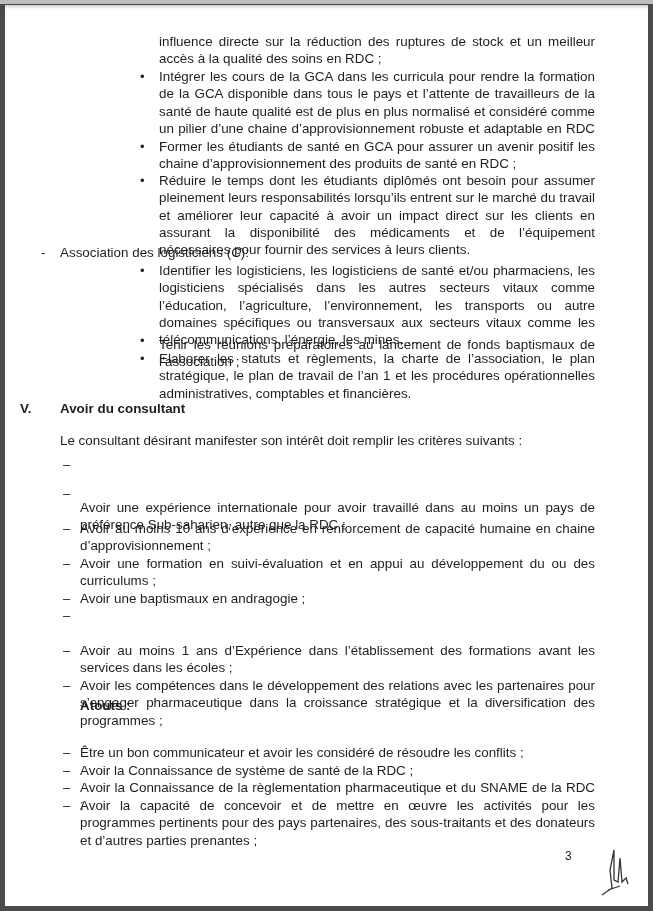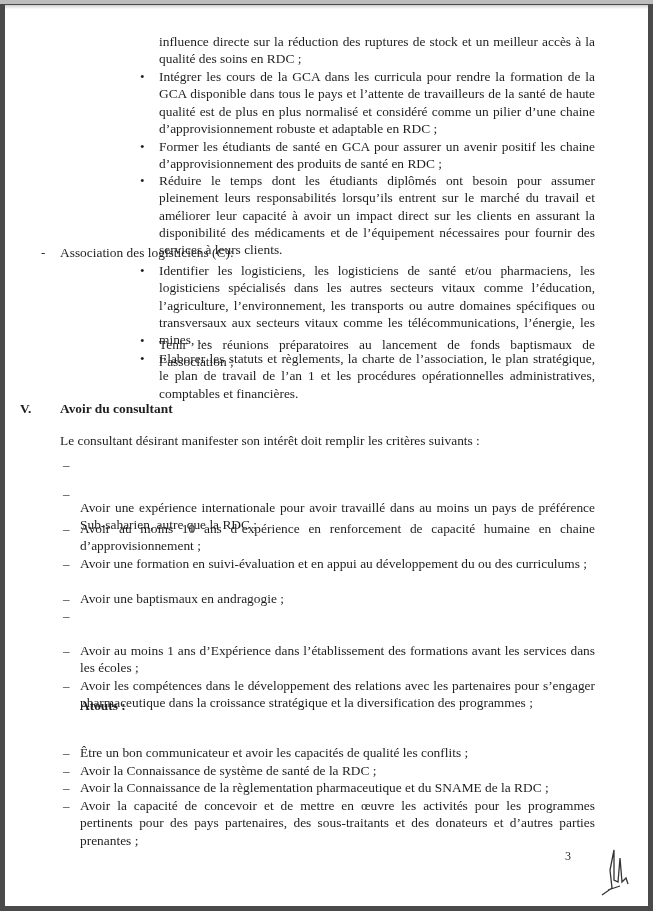--- a/index.html
+++ b/index.html
@@ -1,19 +1,19 @@
 <!DOCTYPE html>
 <html><head>
 <meta charset="utf-8">
 <style>
   html, body { margin:0; padding:0; }
   body { width:653px; height:911px; background:#4a4a4a; position:relative; overflow:hidden; }
   .topbar { position:absolute; left:0; top:0; width:653px; height:4px; background:#bdbdbd; }
   .page { position:absolute; left:5px; top:5px; width:643px; height:901px; background:#ffffff;
-          font-family:Liberation Serif, serif; font-size:13.4px; color:#1e1e1e; line-height:17.3px; }
+          font-family:Liberation Sans, sans-serif; font-size:13.4px; color:#1e1e1e; line-height:17.3px; }
   .shadow { position:absolute; left:5px; top:5px; width:643px; height:4px; background:linear-gradient(#cfcfcf,#ffffff); }
   .blk { position:absolute; text-align:justify; }
   .bul { position:absolute; font-size:13px; }
   .head { font-weight:bold; }
   .pnum { position:absolute; left:560px; top:843px; font-size:12px; }
 </style>
 </head>
 <body>
 
 <div class="topbar"></div>
@@ -66,21 +66,21 @@
 
   <div class="bul" style="left:58px;top:637px">–</div>
   <div class="blk" style="left:75px;top:637px;width:515px">Avoir au moins 1 ans d’Expérience dans l’établissement des formations avant les services dans les écoles ;</div>
 
   <div class="bul" style="left:58px;top:672px">–</div>
   <div class="blk" style="left:75px;top:672px;width:515px">Avoir les compétences dans le développement des relations avec les partenaires pour s’engager pharmaceutique dans la croissance stratégique et la diversification des programmes ;</div>
 
   <div class="blk head" style="left:75px;top:692px">Atouts :</div>
 
   <div class="bul" style="left:58px;top:739px">–</div>
-  <div class="blk" style="left:75px;top:739px;width:515px">Être un bon communicateur et avoir les capacités de qualité les conflits ;</div>
+  <div class="blk" style="left:75px;top:739px;width:515px">Être un bon communicateur et avoir les considéré de résoudre les conflits ;</div>
 
   <div class="bul" style="left:58px;top:757px">–</div>
   <div class="blk" style="left:75px;top:757px;width:515px">Avoir la Connaissance de système de santé de la RDC ;</div>
 
   <div class="bul" style="left:58px;top:774px">–</div>
   <div class="blk" style="left:75px;top:774px;width:515px">Avoir la Connaissance de la règlementation pharmaceutique et du SNAME de la RDC ;</div>
 
   <div class="bul" style="left:58px;top:792px">–</div>
   <div class="blk" style="left:75px;top:792px;width:515px">Avoir la capacité de concevoir et de mettre en œuvre les activités pour les programmes pertinents pour des pays partenaires, des sous-traitants et des donateurs et d’autres parties prenantes ;</div>
 

